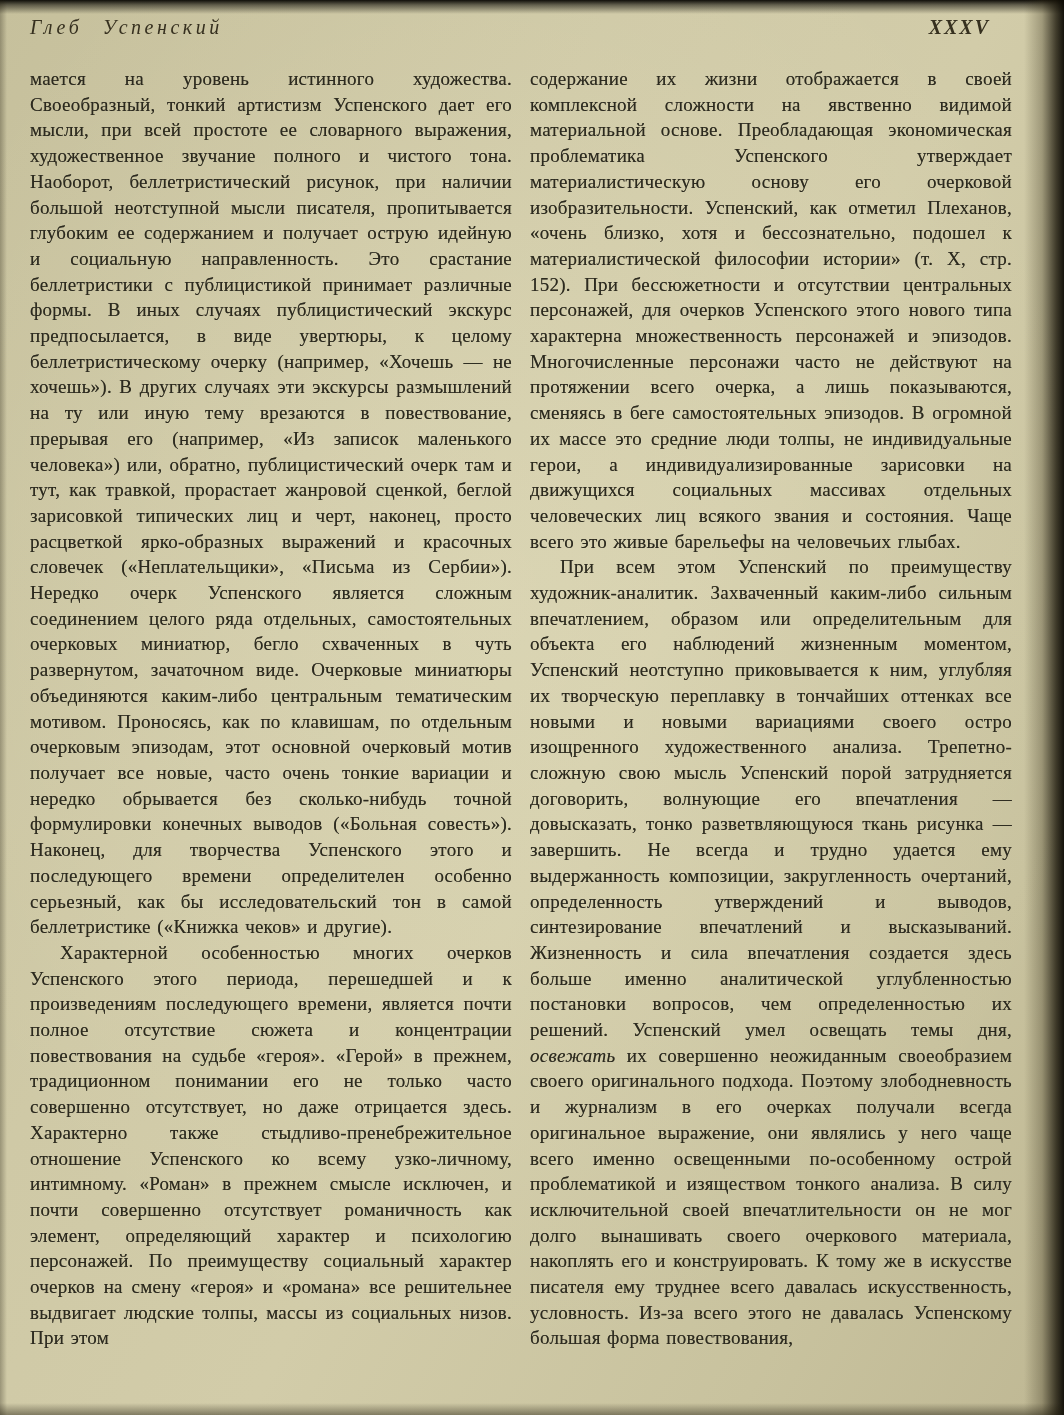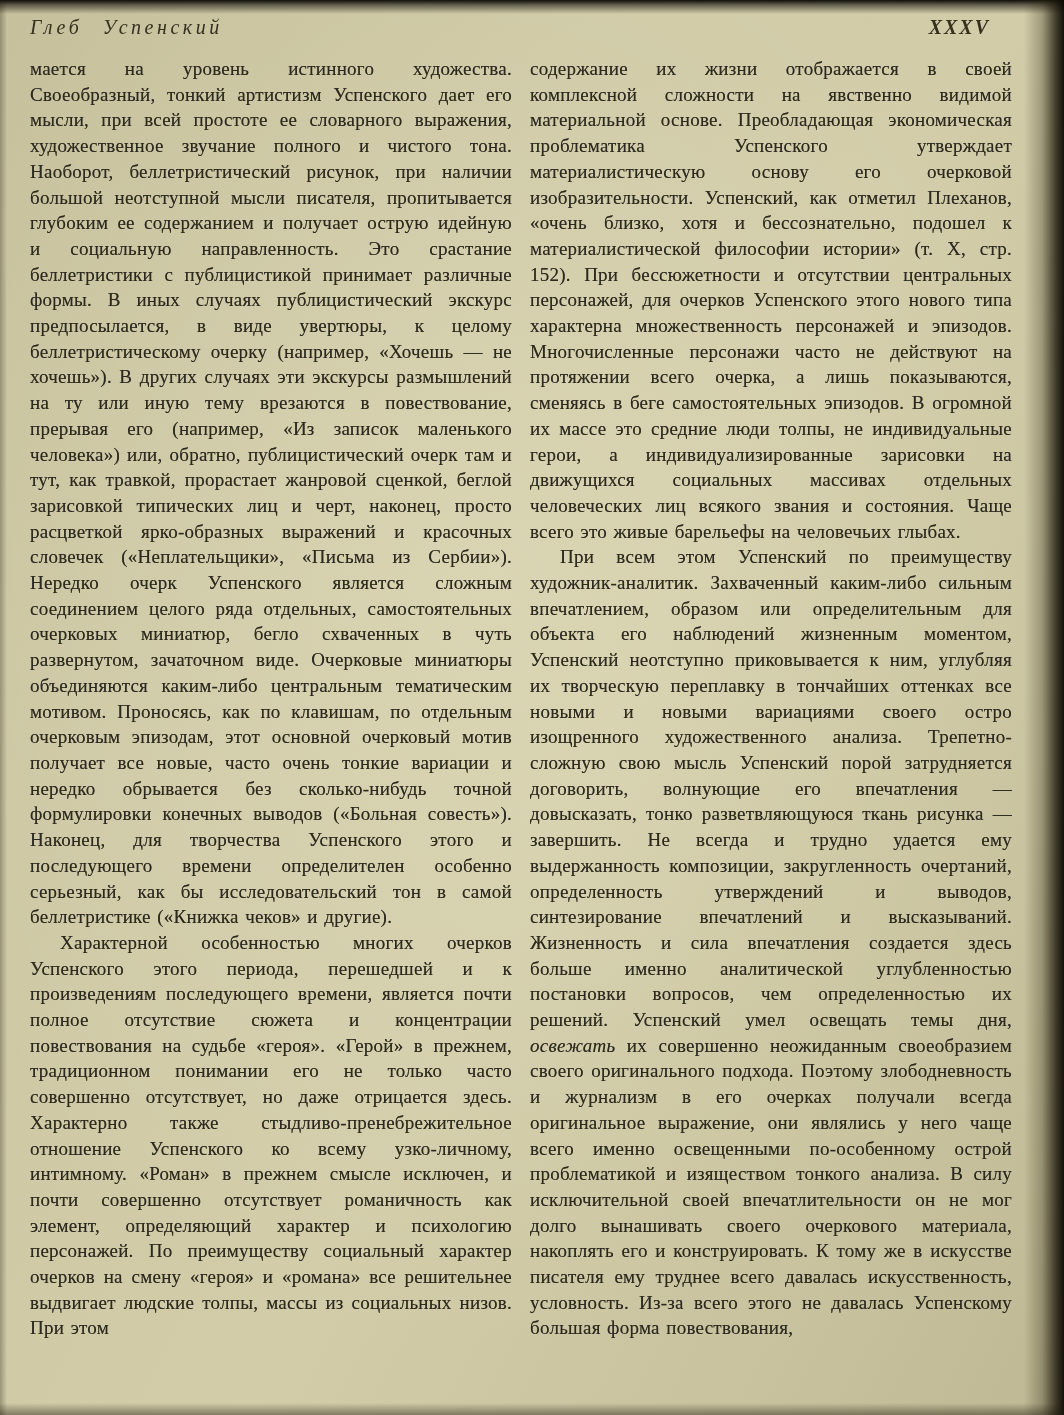--- a/index.html
+++ b/index.html
@@ -43,21 +43,21 @@
     position: absolute; right: 22px; top: 0;
     font-style: italic;
     font-weight: 600;
     font-size: 20px;
     letter-spacing: 2px;
     margin-left: 48px;
   }
 
   .text-columns {
     position: absolute;
-    top: 56px; left: 30px; width: 982px; height: 1320px;
+    top: 66px; left: 30px; width: 982px; height: 1320px;
     display: flex;
     gap: 18px;
     overflow: hidden;
   }
   .col { flex: 1 1 0; overflow: hidden; }
   .col p {
     margin: 0;
     text-align: justify;
     font-size: 19px;
     line-height: 25.7px;

